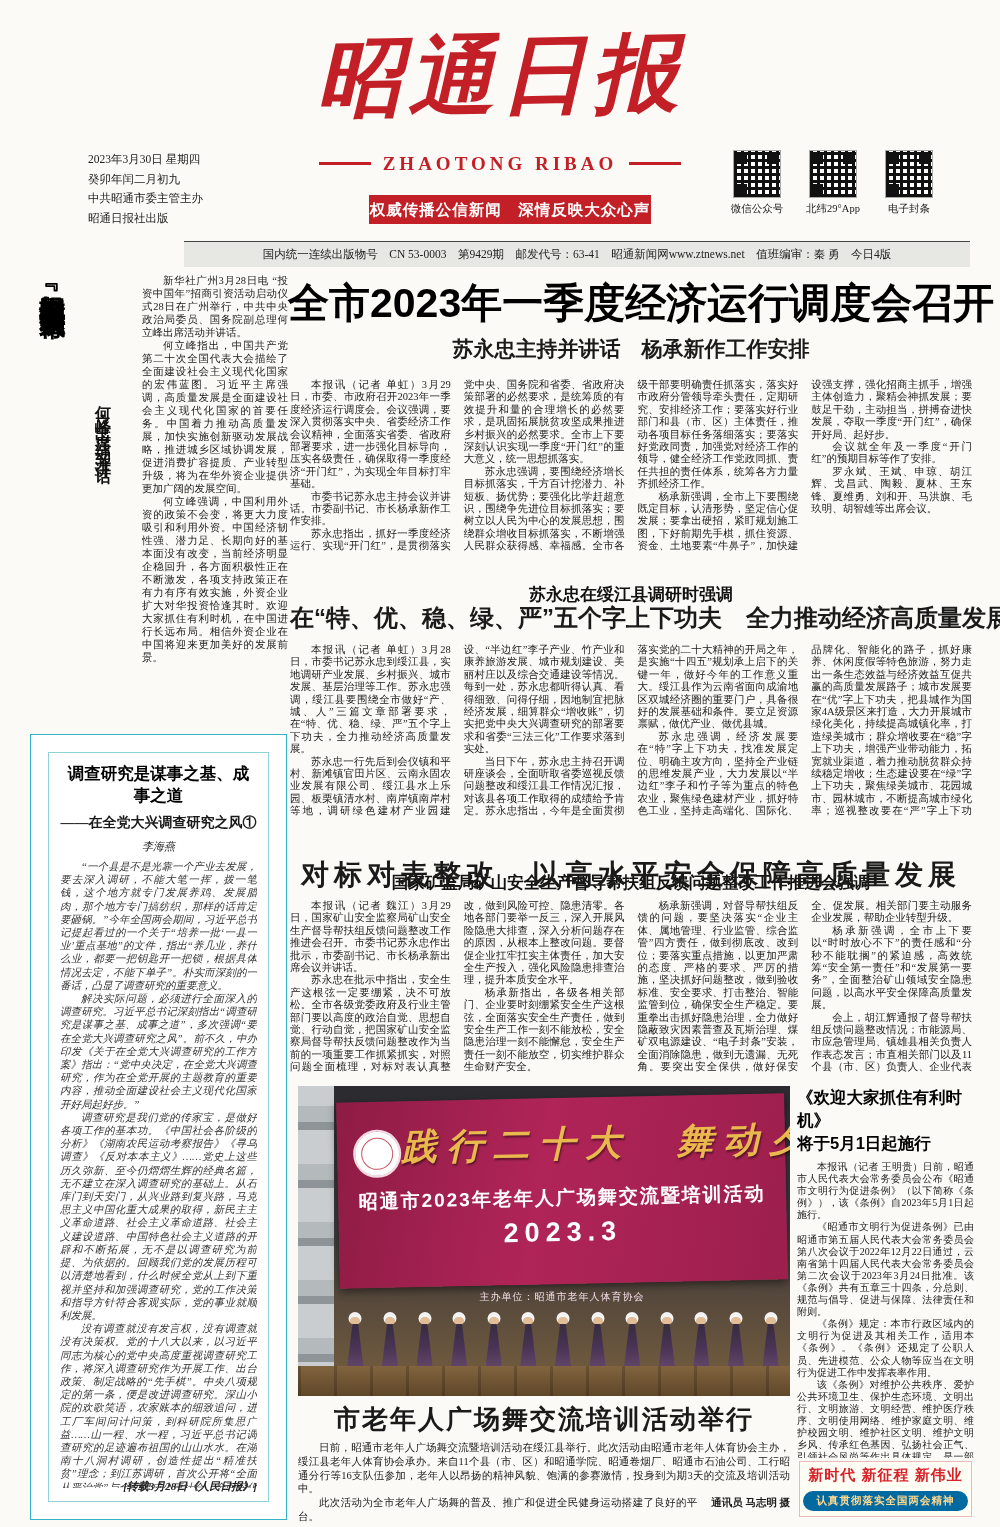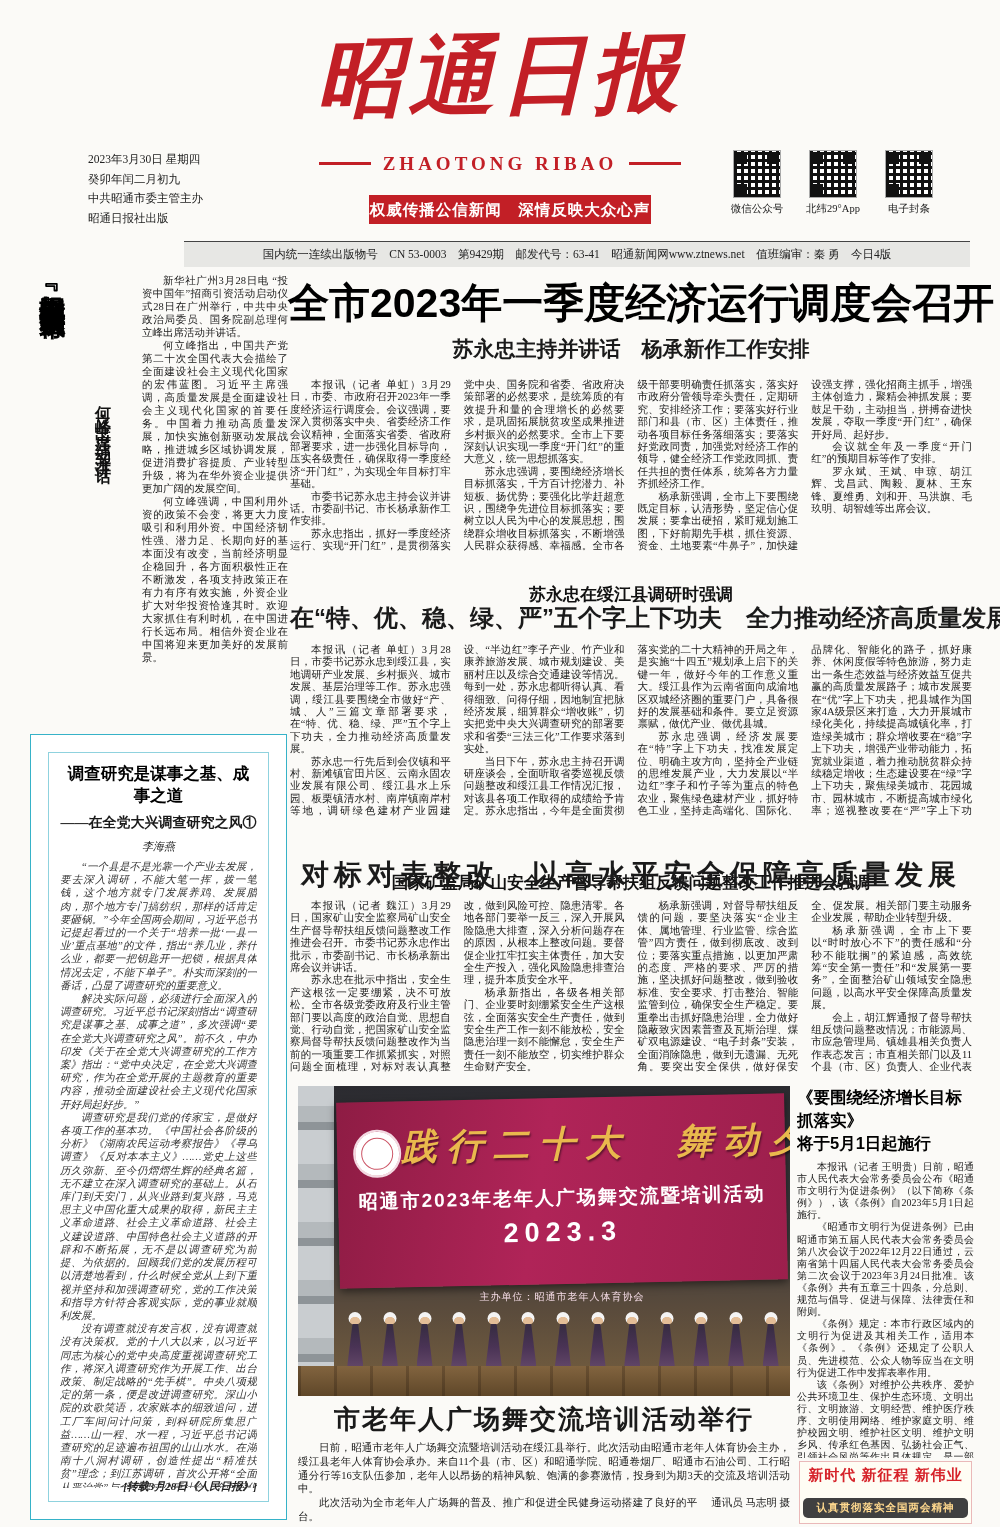--- a/index.html
+++ b/index.html
@@ -100,34 +100,34 @@
   .photo-floor{position:absolute;left:0;right:0;bottom:0;height:30px;
       background:linear-gradient(180deg,#82643f,#5f4729);}
   .photo-floor::before{content:"";position:absolute;inset:0;
       background:repeating-linear-gradient(90deg,rgba(20,10,5,.22) 0 3px,transparent 3px 36px);}
 
   .caption-title{left:298px;top:1402px;width:492px;text-align:center;
       font-family:"Liberation Sans",sans-serif;font-weight:900;font-size:26px;letter-spacing:2px;}
   .caption-body{left:298px;top:1441px;width:492px;font-size:10.5px;line-height:13.8px;text-align:justify;}
   .caption-last{display:flex;justify-content:space-between;}
   .caption-last p{flex:1;}
-  .caption-credit{white-space:nowrap;font-weight:normal;margin-left:14px;font-size:10.5px;}
+  .caption-credit{white-space:nowrap;font-weight:bold;margin-left:14px;font-size:10.5px;}
 
   
   .reg-art{left:797px;top:1086px;width:177px;height:372px;overflow:hidden;}
   .reg-headline{font-family:"Liberation Sans",sans-serif;font-weight:900;font-size:16.5px;line-height:23px;color:#000;}
   .reg-body{margin-top:6px;font-size:10px;line-height:12.1px;text-align:justify;}
 
   
   .promo{left:799px;top:1461px;width:173px;text-align:center;background:#fffdf4;
       border:1px solid #eab9b9;padding:4px 3px 5px;box-sizing:border-box;}
   .promo-line1{color:#d6232a;font-family:"Liberation Sans",sans-serif;font-weight:900;
       font-size:15px;letter-spacing:1px;white-space:nowrap;}
-  .promo-line2{margin-top:13px;background:#404040;color:#ffd98e;font-weight:bold;font-size:10.5px;
-      padding:3px 2px;border-radius:5px;letter-spacing:1px;white-space:nowrap;}
+  .promo-line2{margin-top:6px;background:#0369a1;color:#ffd98e;font-weight:bold;font-size:10.5px;
+      padding:3px 2px;border-radius:10px;letter-spacing:1px;white-space:nowrap;}
 </style>
 </head>
 <body>
 
 <div class="abs dateblock">
   <div>2023年3月30日 星期四</div>
   <div>癸卯年闰二月初九</div>
   <div>中共昭通市委主管主办</div>
   <div>昭通日报社出版</div>
 </div>
@@ -248,21 +248,21 @@
 <div class="abs caption-body">
   <p>日前，昭通市老年人广场舞交流暨培训活动在绥江县举行。此次活动由昭通市老年人体育协会主办，绥江县老年人体育协会承办。来自11个县（市、区）和昭通学院、昭通卷烟厂、昭通市石油公司、工行昭通分行等16支队伍参加，老年人以昂扬的精神风貌、饱满的参赛激情，投身到为期3天的交流及培训活动中。</p>
   <div class="caption-last">
     <p>此次活动为全市老年人广场舞的普及、推广和促进全民健身运动搭建了良好的平台。</p>
     <span class="caption-credit">通讯员 马志明 摄</span>
   </div>
 </div>
 
 <div class="abs reg-art">
   <div class="reg-headline">
-    <div>《要围绕经济增长目标抓落实》</div>
+    <div>《欢迎大家抓住有利时机》</div>
     <div>将于5月1日起施行</div>
   </div>
   <div class="reg-body">
     <p>本报讯（记者 王明贵）日前，昭通市人民代表大会常务委员会公布《昭通市文明行为促进条例》（以下简称《条例》），该《条例》自2023年5月1日起施行。</p>
     <p>《昭通市文明行为促进条例》已由昭通市第五届人民代表大会常务委员会第八次会议于2022年12月22日通过，云南省第十四届人民代表大会常务委员会第二次会议于2023年3月24日批准。该《条例》共有五章三十四条，分总则、规范与倡导、促进与保障、法律责任和附则。</p>
     <p>《条例》规定：本市行政区域内的文明行为促进及其相关工作，适用本《条例》。《条例》还规定了公职人员、先进模范、公众人物等应当在文明行为促进工作中发挥表率作用。</p>
     <p>该《条例》对维护公共秩序、爱护公共环境卫生、保护生态环境、文明出行、文明旅游、文明经营、维护医疗秩序、文明使用网络、维护家庭文明、维护校园文明、维护社区文明、维护文明乡风、传承红色基因、弘扬社会正气、引领社会风尚等作出具体规定，是一部规范、引导和促进文明行为，提高公民道德水平和文明素养，促进社会文明进步的地方性法规。</p>
   </div>
 </div>
 

